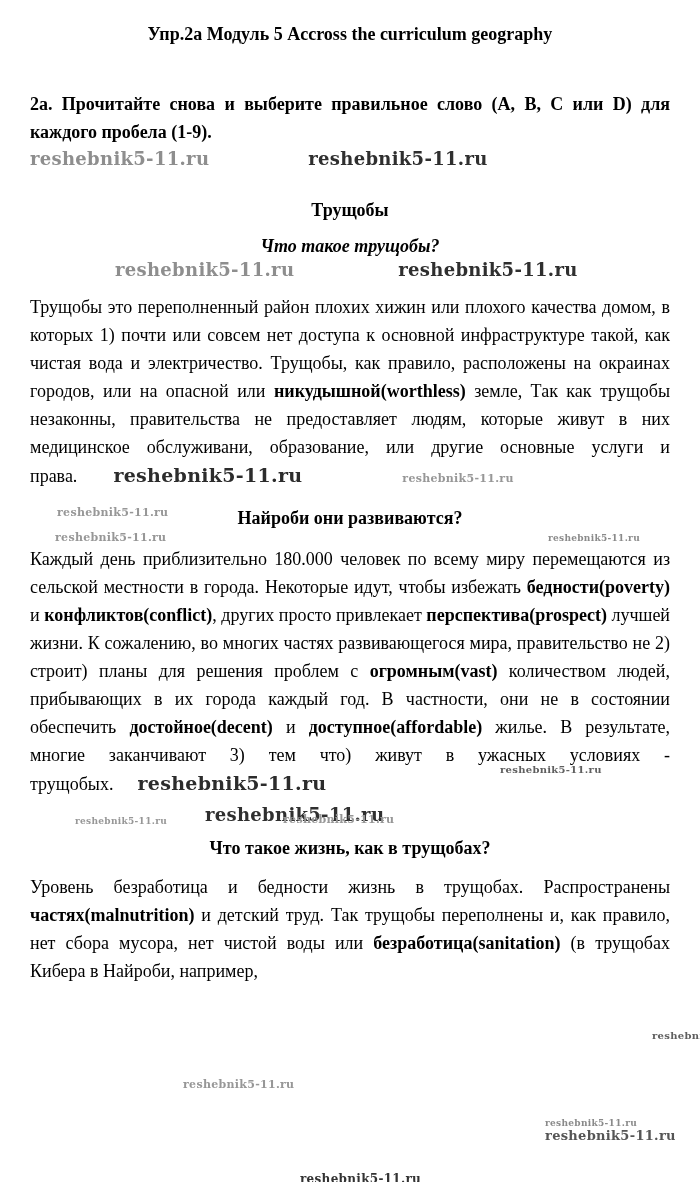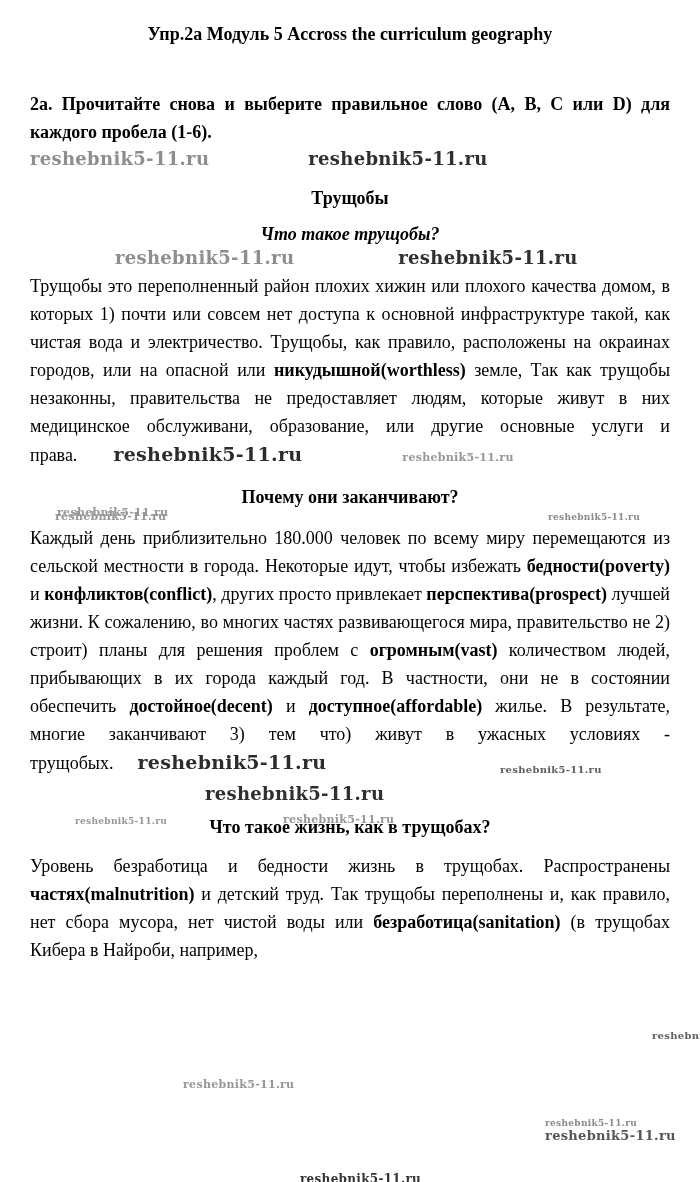--- a/index.html
+++ b/index.html
@@ -31,25 +31,25 @@
   .bold { font-weight: bold; }
   .b { font-weight: bold; }
   .h {
     font-size: 18px;
     font-weight: bold;
     text-align: center;
     margin: 0;
     line-height: 22px;
   }
   .mt-task-ru { margin-top: 44px; }
-  .h-main { margin-top: 16px; }
+  .h-main { margin-top: 28px; }
   .h-s1 { margin-top: 14px; font-style: italic; }
   .h-s2 { margin-top: 14px; }
   .h-s3 { margin-top: 10px; }
-  .p-what { margin-top: 2px; }
+  .p-what { margin-top: 11px; }
   .p-why { }
   .p-life { margin-top: 14px; }
 
   
   .wm {
     font-family: "DejaVu Serif", serif;
     font-weight: 700;
     letter-spacing: 0.3px;
     white-space: nowrap;
   }
@@ -95,39 +95,39 @@
   .ov8 { left: 300px; top: 1172px; font-size: 12px; color: #333; }
 </style>
 </head>
 <body>
 
 <div class="page">
 
   <h1 class="title">Упр.2а Модуль 5 Accross the curriculum geography</h1>
 
 
-  <p class="para bold mt-task-ru">2а. Прочитайте снова и выберите правильное слово (A, B, C или D) для каждого пробела (1-6).</p>
+  <p class="para bold mt-task-ru">2а. Прочитайте снова и выберите правильное слово (A, B, C или D) для каждого пробела (1-9).</p>
 
   <div class="wmrow">
     <span class="wm wm-lg-gray">reshebnik5-11.ru</span>
     <span class="wm wm-lg-dark gap-lg">reshebnik5-11.ru</span>
   </div>
 
   <h2 class="h h-main">Трущобы</h2>
 
   <h3 class="h h-s1">Что такое трущобы?</h3>
 
   <div class="wmrow wmrow-s1">
     <span class="wm wm-lg-gray">reshebnik5-11.ru</span>
     <span class="wm wm-lg-dark gap-xl">reshebnik5-11.ru</span>
   </div>
 
   <p class="para p-what"><span>Трущобы это переполненный район плохих хижин или плохого качества домом, в которых 1) почти или совсем нет доступа к основной инфраструктуре такой, как чистая вода и электричество. Трущобы, как правило, расположены на окраинах городов, или на опасной или </span><span class="b">никудышной(worthless)</span><span> земле, Так как трущобы незаконны, правительства не предоставляет людям, которые живут в них медицинское обслуживани, образование, или другие основные услуги и права.</span><span class="wm wm-inline-bold gap-md">reshebnik5-11.ru</span><span class="wm wm-sm-gray gap-xl">reshebnik5-11.ru</span></p>
 
-  <h3 class="h h-s2">Почему они заканчивают?</h3>
+  <h3 class="h h-s2">Найроби они развиваются?</h3>
 
   <div class="wmrow-small">
     <span class="wm wm-sm-gray">reshebnik5-11.ru</span>
     <span class="wm wm-tiny">reshebnik5-11.ru</span>
   </div>
 
   <p class="para p-why"><span>Каждый день приблизительно 180.000 человек по всему миру перемещаются из сельской местности в города. Некоторые идут, чтобы избежать </span><span class="b">бедности(poverty)</span><span> и </span><span class="b">конфликтов(conflict)</span><span>, других просто привлекает </span><span class="b">перспектива(prospect)</span><span> лучшей жизни. К сожалению, во многих частях развивающегося мира, правительство не 2) строит) планы для решения проблем с </span><span class="b">огромным(vast)</span><span> количеством людей, прибывающих в их города каждый год. В частности, они не в состоянии обеспечить </span><span class="b">достойное(decent)</span><span> и </span><span class="b">доступное(affordable)</span><span> жилье. В результате, многие заканчивают 3) тем что) живут в ужасных условиях - трущобых.</span><span class="wm wm-inline-bold gap-sm">reshebnik5-11.ru</span></p>
 
   <div class="wmrow-center">
     <span class="wm wm-lg-dark">reshebnik5-11.ru</span>

